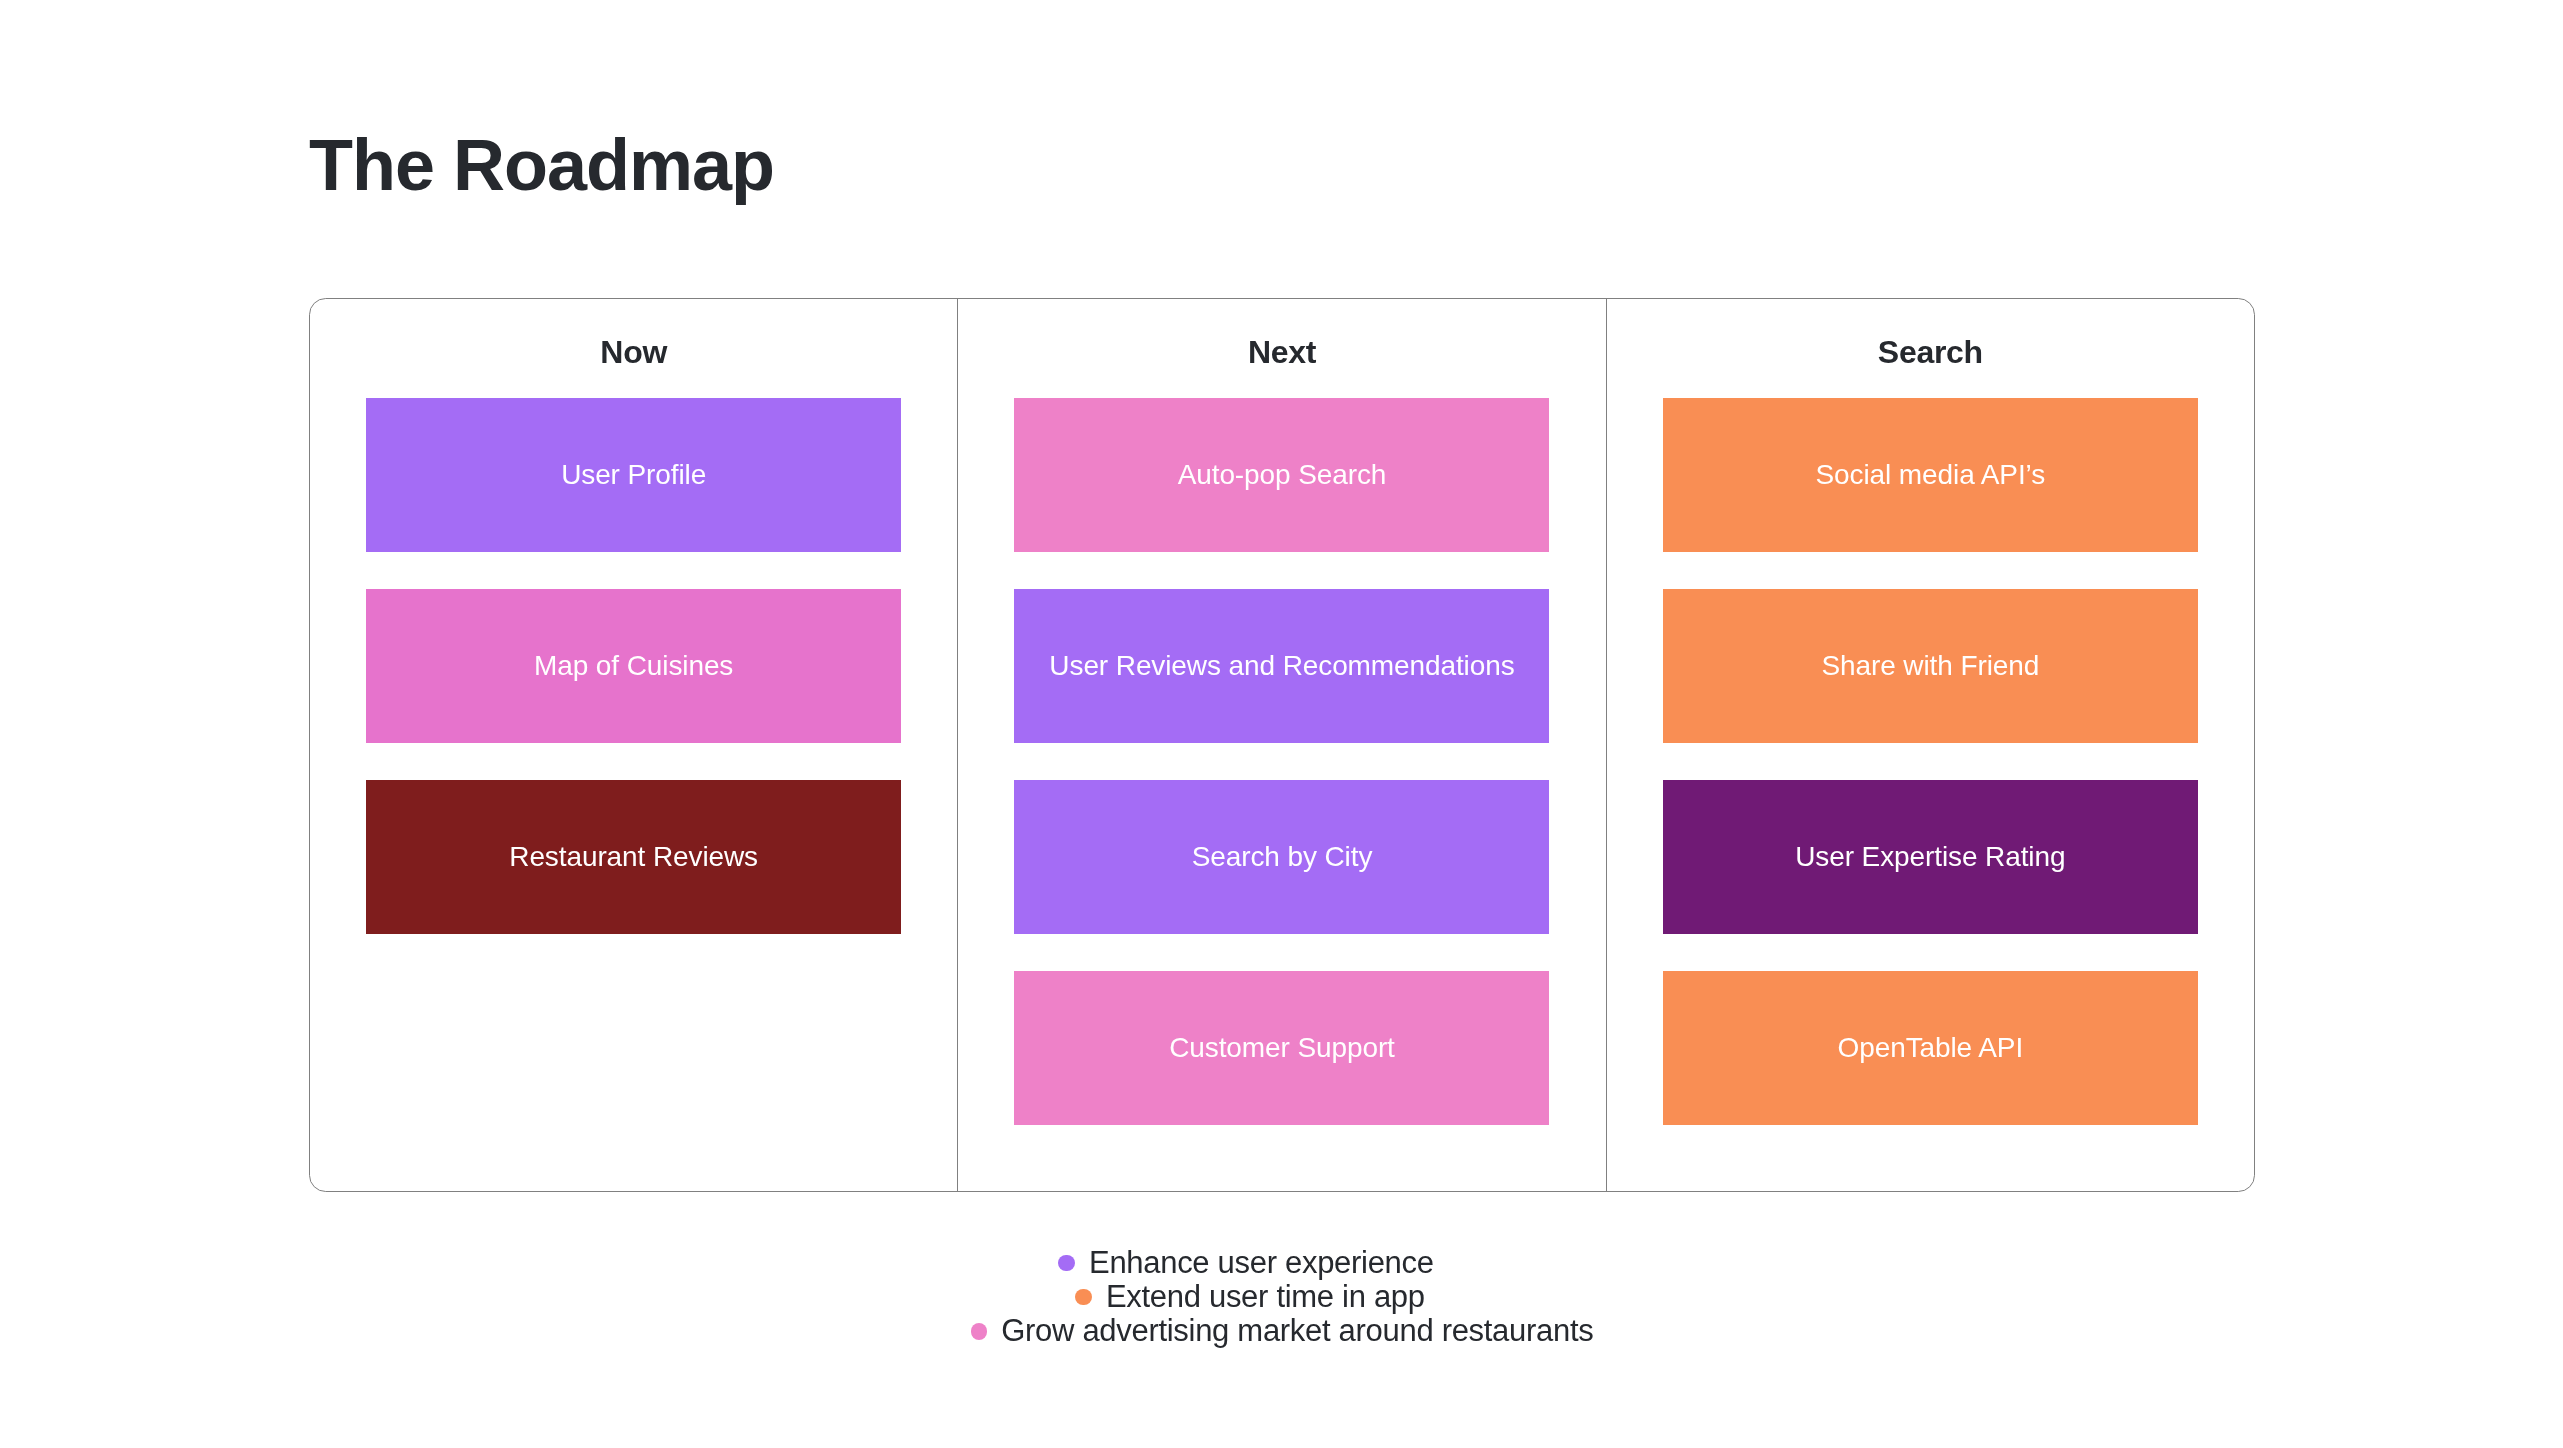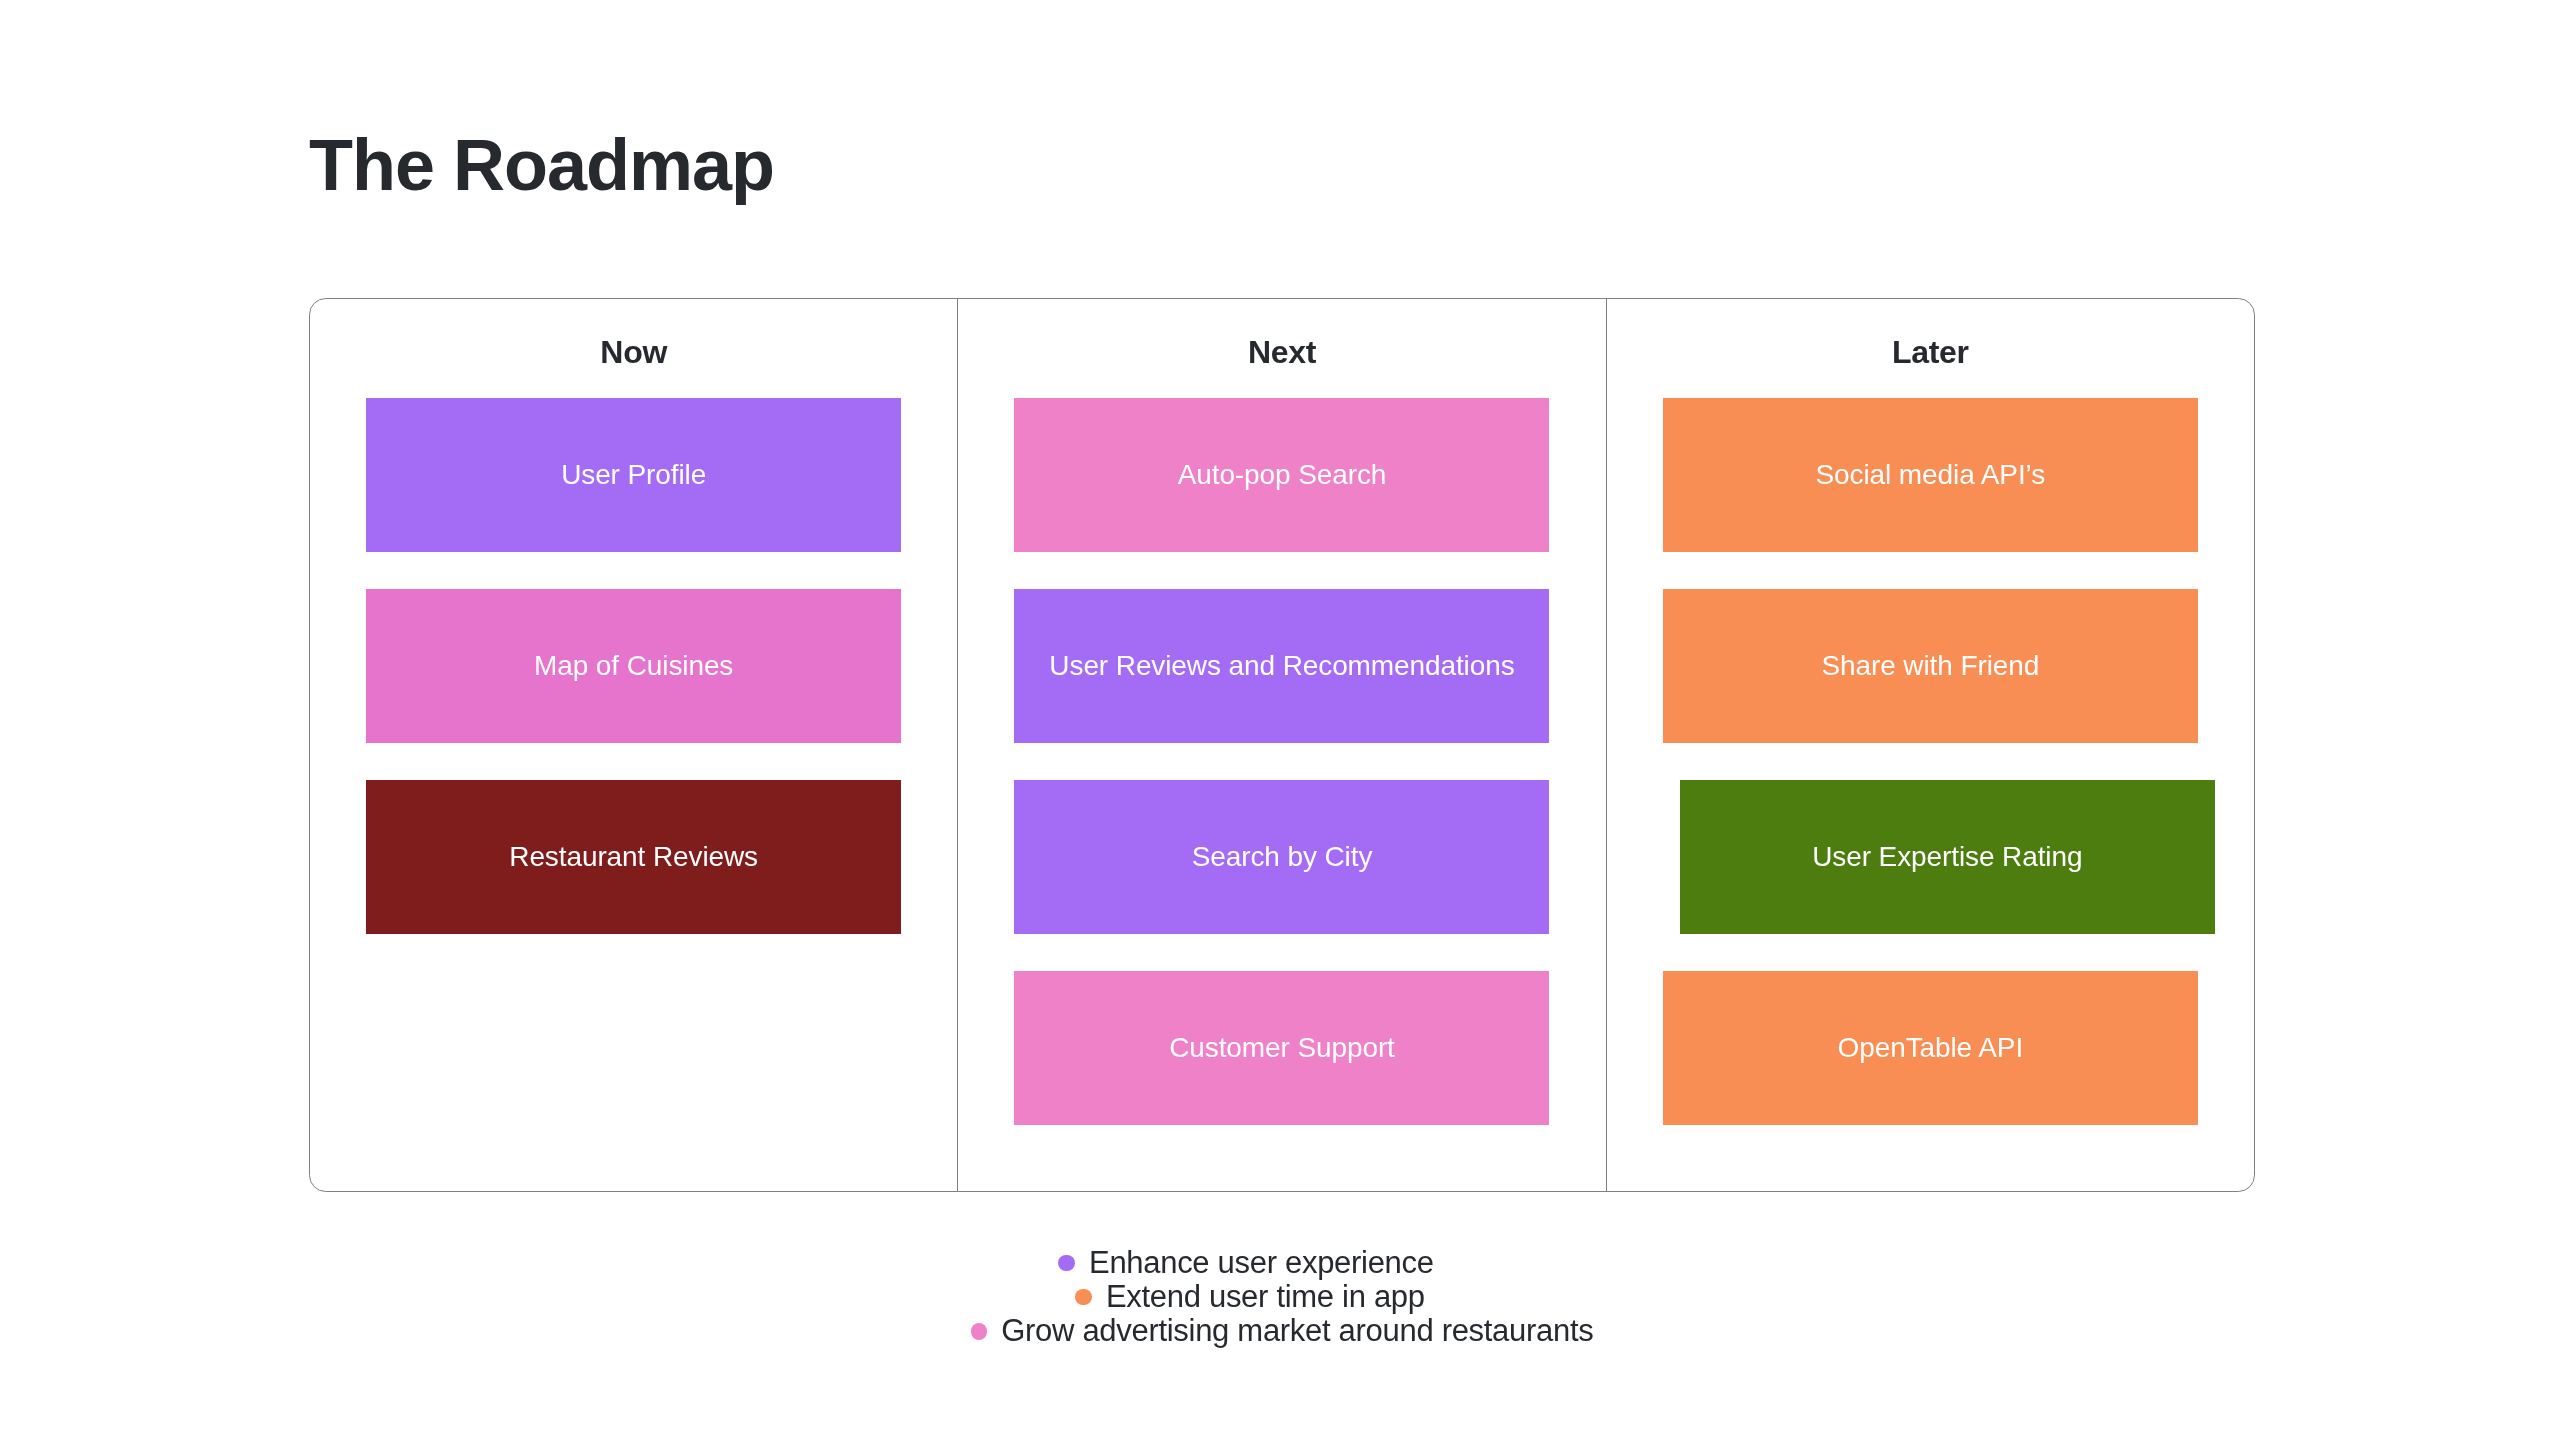--- a/index.html
+++ b/index.html
@@ -155,25 +155,25 @@
       <div class="column-title">Next</div>
       <div class="card-stack">
         <div class="roadmap-card" style="background-color: rgb(238, 129, 200);">Auto-pop Search</div>
         <div class="roadmap-card" style="background-color: rgb(164, 108, 245);">User Reviews and Recommendations</div>
         <div class="roadmap-card" style="background-color: rgb(164, 108, 245);">Search by City</div>
         <div class="roadmap-card" style="background-color: rgb(238, 129, 200);">Customer Support</div>
       </div>
     </div>
 
     <div class="board-column">
-      <div class="column-title">Later</div>
+      <div class="column-title">Search</div>
       <div class="card-stack">
         <div class="roadmap-card" style="background-color: rgb(249, 142, 84);">Social media API’s</div>
         <div class="roadmap-card" style="background-color: rgb(249, 142, 84);">Share with Friend</div>
-        <div class="roadmap-card" style="background-color: #4d7c0f; margin-left: 17px;">User Expertise Rating</div>
+        <div class="roadmap-card" style="background-color: #701a75;">User Expertise Rating</div>
         <div class="roadmap-card" style="background-color: rgb(249, 142, 84);">OpenTable API</div>
       </div>
     </div>
 
   </div>
 
   <div class="legend">
     <div class="legend-item gap-a">
       <span class="legend-dot" style="background-color: rgb(164, 108, 245);"></span>
       <span class="legend-label">Enhance user experience</span>

